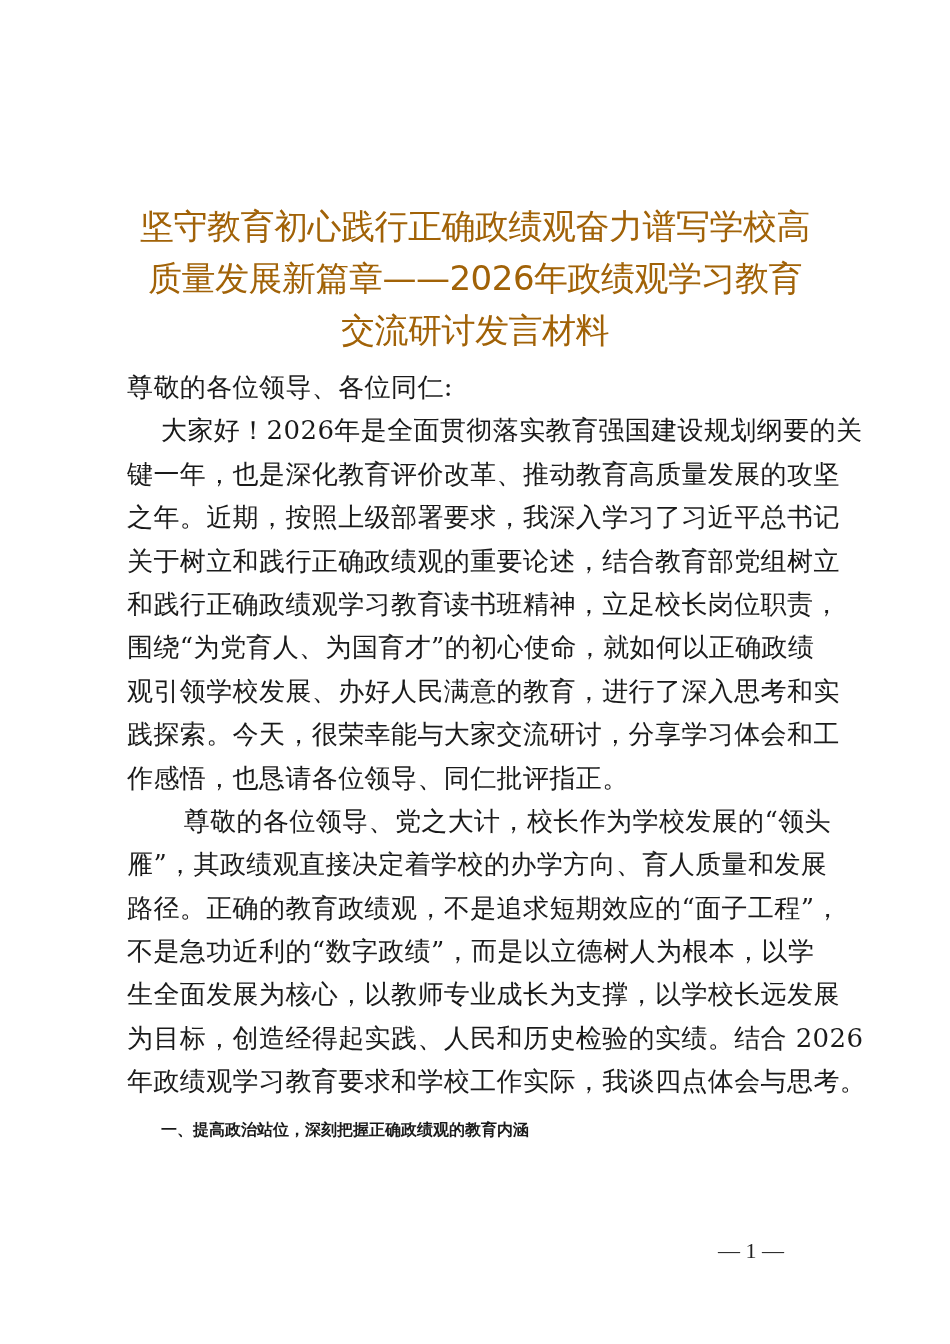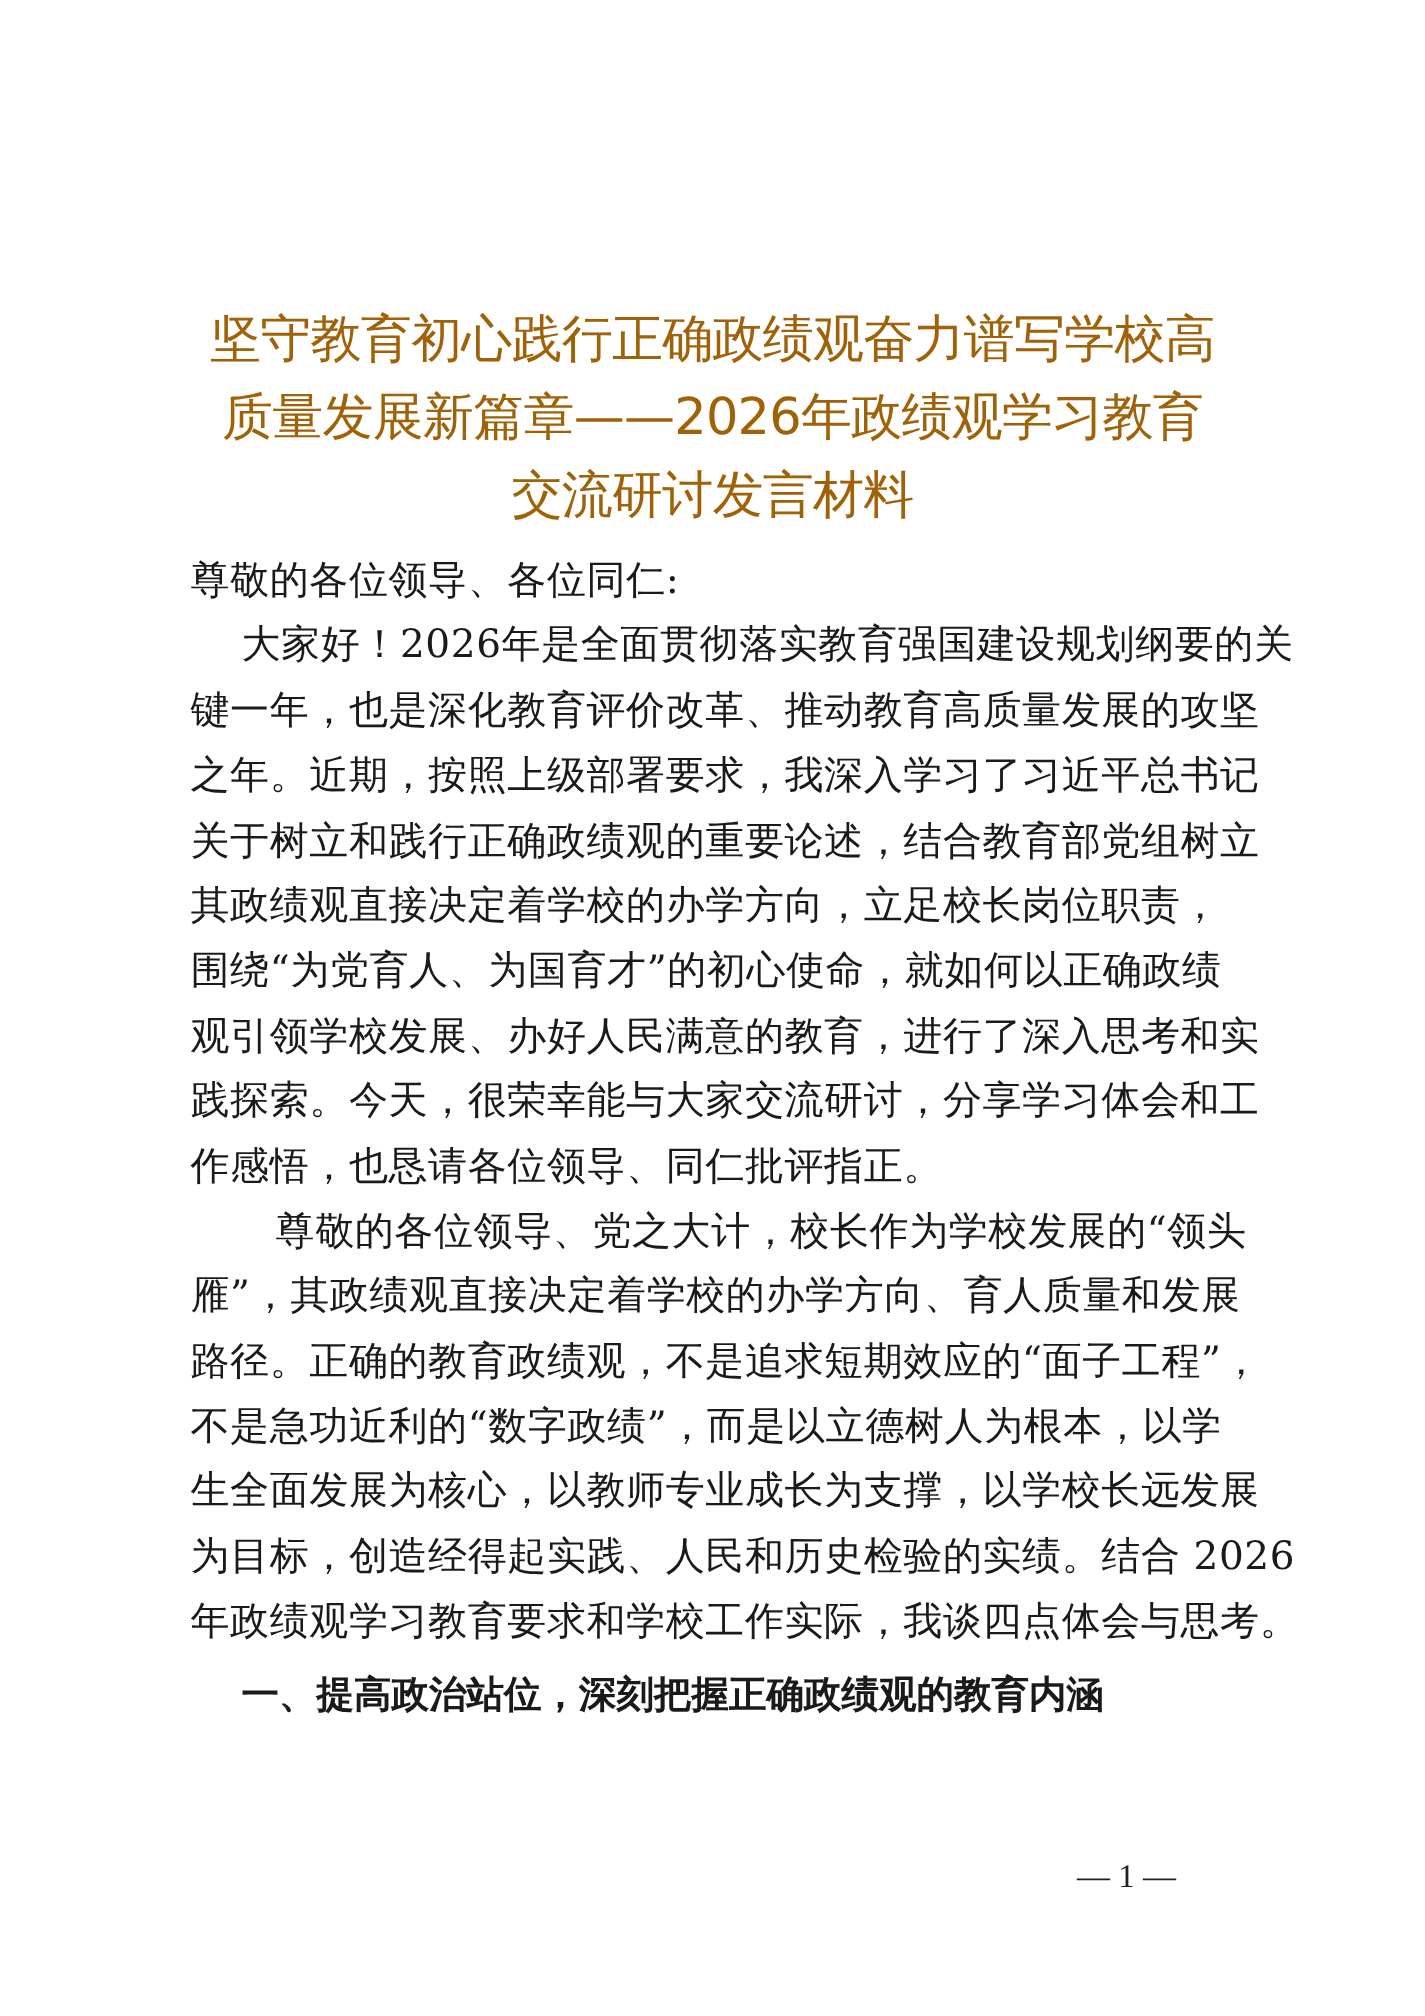--- a/index.html
+++ b/index.html
@@ -51,21 +51,21 @@
       letter-spacing: 0.4px;
       height: 43.4px;
     }
     .body .ln.indent { padding-left: 34px; text-align: right; }
     .body .heading {
       display: block;
       white-space: nowrap;
       padding-left: 34px;
       font-family: "DejaVu Sans", "Liberation Sans", sans-serif;
       font-weight: bold;
-      font-size: 25px;
+      font-size: 16px;
       height: 43.4px;
       margin-top: 4px;
     }
     .page-number {
       position: absolute;
       left: 718px;
       top: 1238px;
       font-family: "Liberation Serif", "DejaVu Serif", serif;
       font-size: 22px;
       color: #222222;
@@ -84,21 +84,21 @@
   </div>
 
   <div class="body">
     <span class="ln">尊敬的各位领导、各位同仁:</span>
 
     <div>
       <span class="ln indent">大家好！2026年是全面贯彻落实教育强国建设规划纲要的关</span>
       <span class="ln">键一年，也是深化教育评价改革、推动教育高质量发展的攻坚</span>
       <span class="ln">之年。近期，按照上级部署要求，我深入学习了习近平总书记</span>
       <span class="ln">关于树立和践行正确政绩观的重要论述，结合教育部党组树立</span>
-      <span class="ln">其政绩观直接决定着学校的办学方向，立足校长岗位职责，</span>
+      <span class="ln">和践行正确政绩观学习教育读书班精神，立足校长岗位职责，</span>
       <span class="ln">围绕“为党育人、为国育才”的初心使命，就如何以正确政绩</span>
       <span class="ln">观引领学校发展、办好人民满意的教育，进行了深入思考和实</span>
       <span class="ln">践探索。今天，很荣幸能与大家交流研讨，分享学习体会和工</span>
       <span class="ln">作感悟，也恳请各位领导、同仁批评指正。</span>
     </div>
 
     <div>
       <span class="ln indent">尊敬的各位领导、党之大计，校长作为学校发展的“领头</span>
       <span class="ln">雁”，其政绩观直接决定着学校的办学方向、育人质量和发展</span>
       <span class="ln">路径。正确的教育政绩观，不是追求短期效应的“面子工程”，</span>

